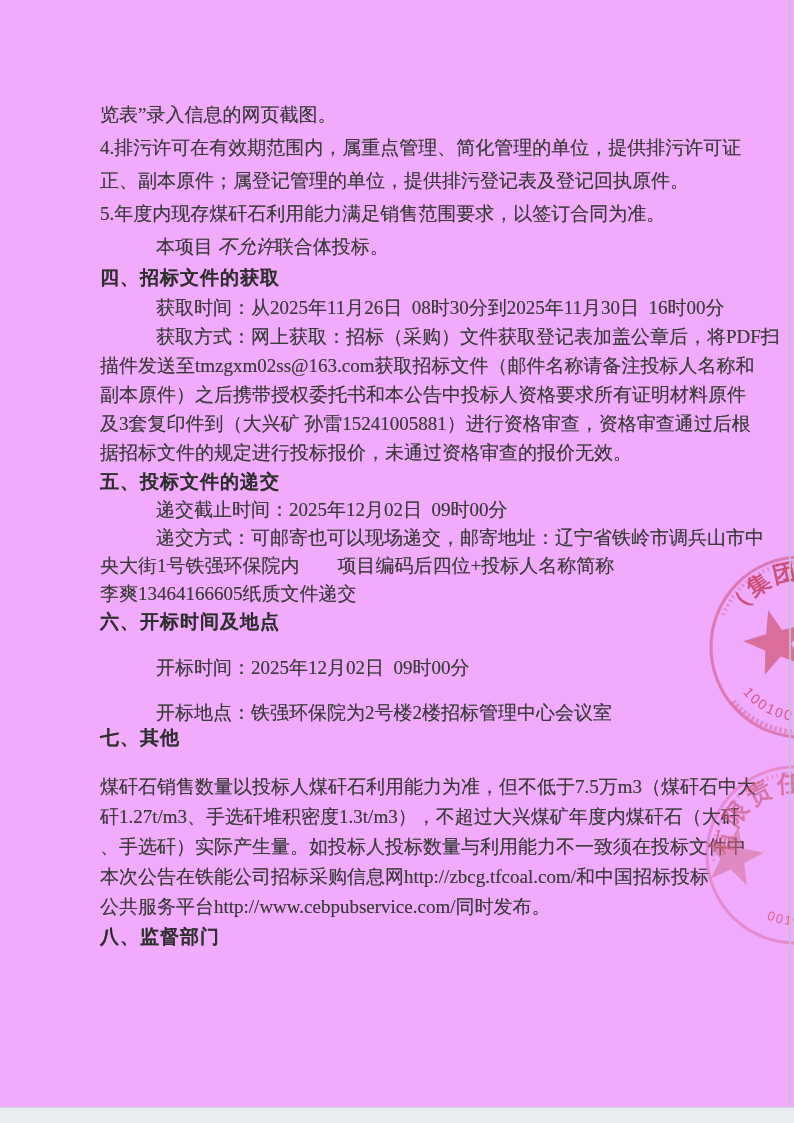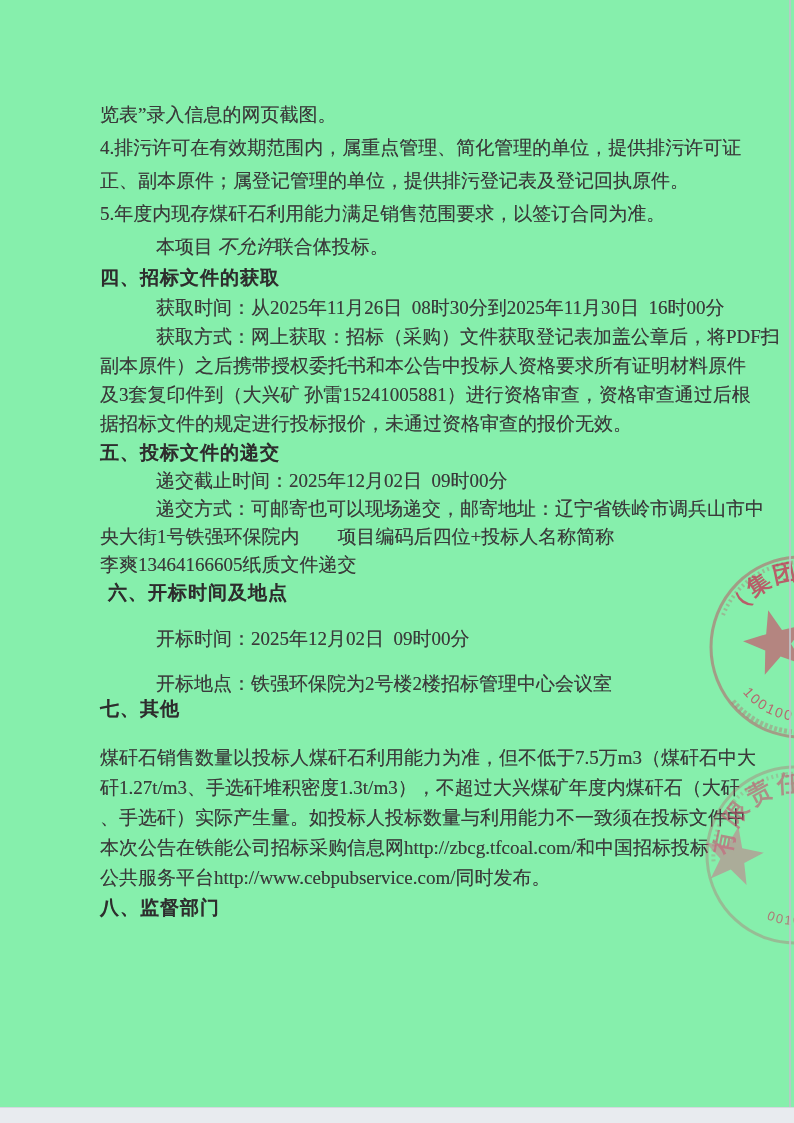--- a/index.html
+++ b/index.html
@@ -1,35 +1,35 @@
 <!DOCTYPE html>
 <html><head>
 <meta charset="utf-8">
 <style>
   html,body{margin:0;padding:0;}
   body{
     width:794px;height:1123px;position:relative;overflow:hidden;
     background:#fbfbfc;
     font-family:"Liberation Serif","DejaVu Serif",serif;
   }
-  .page{position:absolute;inset:0;background:#86efac;}
+  .page{position:absolute;inset:0;background:#f0abfc;}
   .textcol{
     position:absolute;left:100px;top:98px;width:648px;
     font-size:19px;color:#3a3a3a;
     text-shadow:0 0 0.6px rgba(60,60,60,.55);
   }
   .ln{white-space:pre;}
   .g1{height:33px;line-height:33px;}
   .g2{height:29px;line-height:29px;}
   .g3{height:28px;line-height:28px;}
   .g4{height:25px;line-height:25px;margin-top:20px;}
   .g5{height:30px;line-height:30px;}
   .h30{height:30px;line-height:30px;}
   .h29{height:29px;line-height:29px;}
-  .h27{height:27px;line-height:27px;margin-left:8px;}
+  .h27{height:27px;line-height:27px;}
   .h25{height:25px;line-height:25px;}
   .hd{font-weight:700;color:#2d2d2d;font-family:"Liberation Sans","DejaVu Sans",sans-serif;letter-spacing:1px;}
   .ind{padding-left:56px;}
   .em{font-style:italic;}
   .spacer{height:22px;}
   .seal{position:absolute;pointer-events:none;}
   .seal-top{left:701px;top:543px;}
   .seal-bottom{left:683px;top:733px;}
   .edge-right{position:absolute;top:0;bottom:0;right:3px;width:2px;background:#bfc3ca;opacity:.85;}
   .edge-bottom{position:absolute;left:0;right:0;bottom:0;height:15px;background:#e8ebef;border-top:1px solid #d3d8de;}
@@ -42,20 +42,21 @@
 
   <div class="textcol">
     <div class="ln g1">览表”录入信息的网页截图。</div>
     <div class="ln g1">4.排污许可在有效期范围内，属重点管理、简化管理的单位，提供排污许可证</div>
     <div class="ln g1">正、副本原件；属登记管理的单位，提供排污登记表及登记回执原件。</div>
     <div class="ln g1">5.年度内现存煤矸石利用能力满足销售范围要求，以签订合同为准。</div>
     <div class="ln g1 ind"><span>本项目 </span><span class="em">不允许</span><span>联合体投标。</span></div>
     <div class="ln h30 hd">四、招标文件的获取</div>
     <div class="ln g2 ind">获取时间：从2025年11月26日  08时30分到2025年11月30日  16时00分</div>
     <div class="ln g2 ind">获取方式：网上获取：招标（采购）文件获取登记表加盖公章后，将PDF扫</div>
+    <div class="ln g2">描件发送至tmzgxm02ss@163.com获取招标文件（邮件名称请备注投标人名称和</div>
     <div class="ln g2">副本原件）之后携带授权委托书和本公告中投标人资格要求所有证明材料原件</div>
     <div class="ln g2">及3套复印件到（大兴矿 孙雷15241005881）进行资格审查，资格审查通过后根</div>
     <div class="ln g2">据招标文件的规定进行投标报价，未通过资格审查的报价无效。</div>
     <div class="ln h29 hd">五、投标文件的递交</div>
     <div class="ln g3 ind">递交截止时间：2025年12月02日  09时00分</div>
     <div class="ln g3 ind">递交方式：可邮寄也可以现场递交，邮寄地址：辽宁省铁岭市调兵山市中</div>
     <div class="ln g3">央大街1号铁强环保院内　　项目编码后四位+投标人名称简称</div>
     <div class="ln g3">李爽13464166605纸质文件递交</div>
     <div class="ln h27 hd">六、开标时间及地点</div>
     <div class="ln g4 ind">开标时间：2025年12月02日  09时00分</div>

